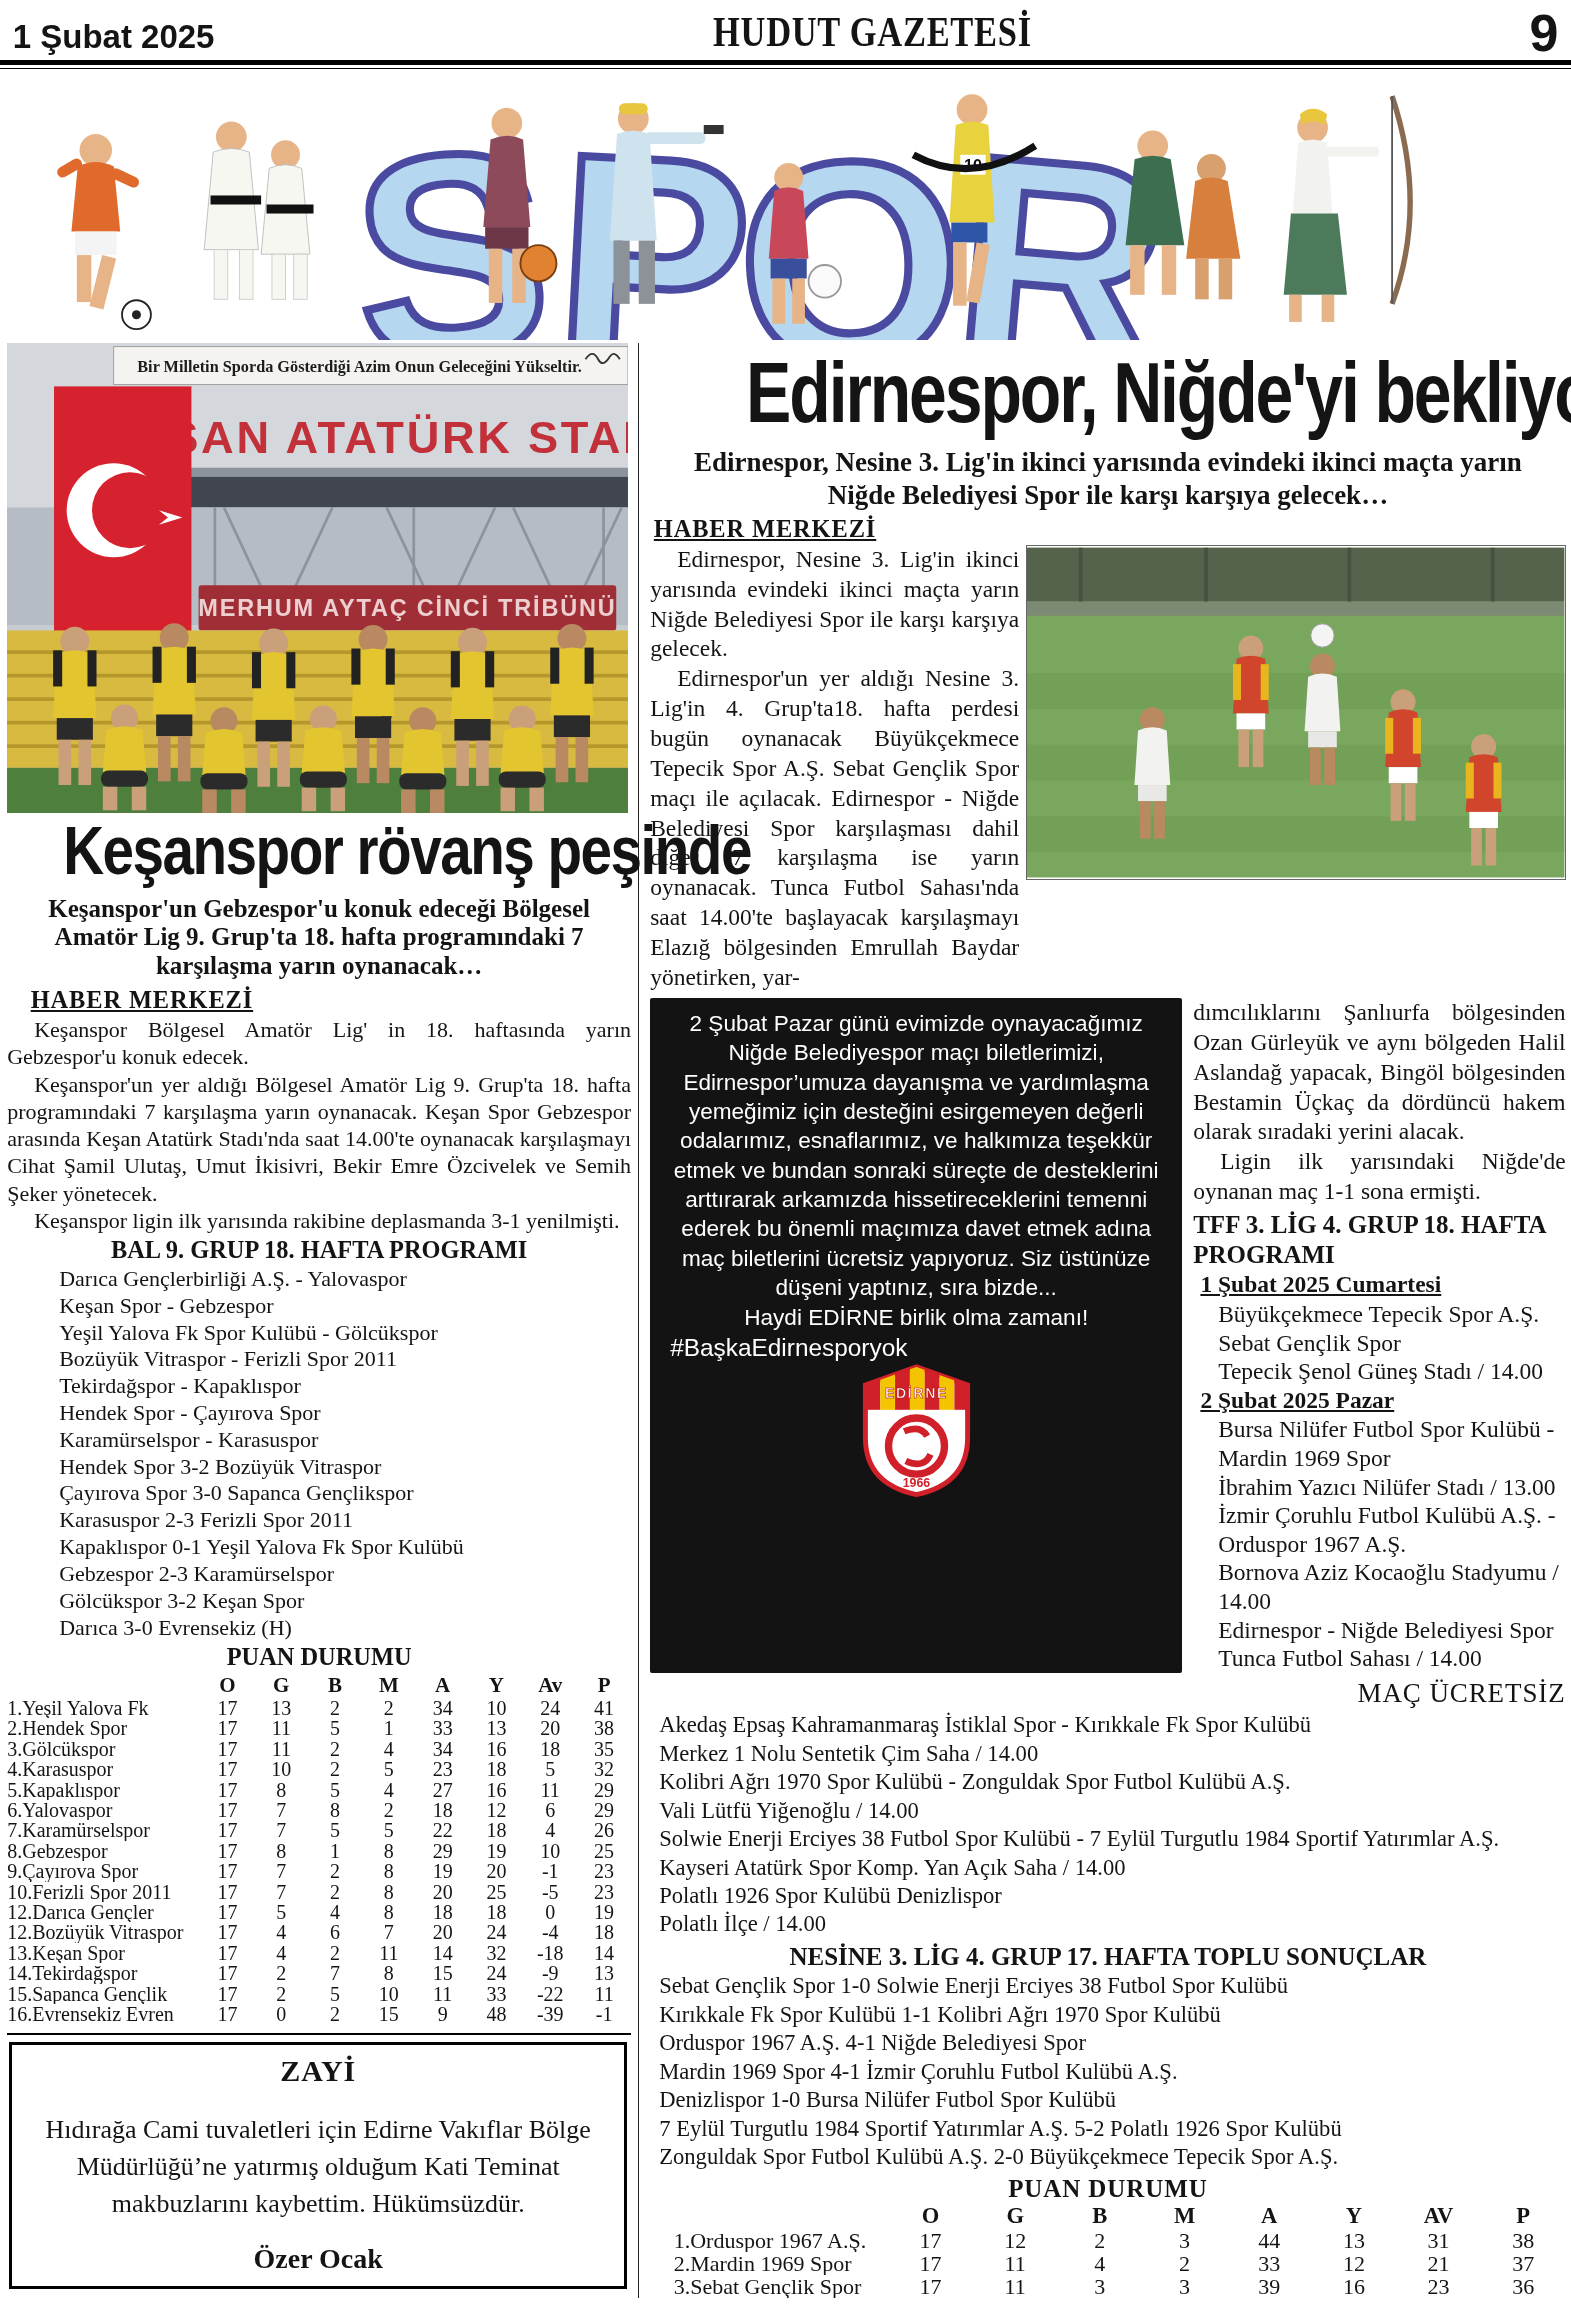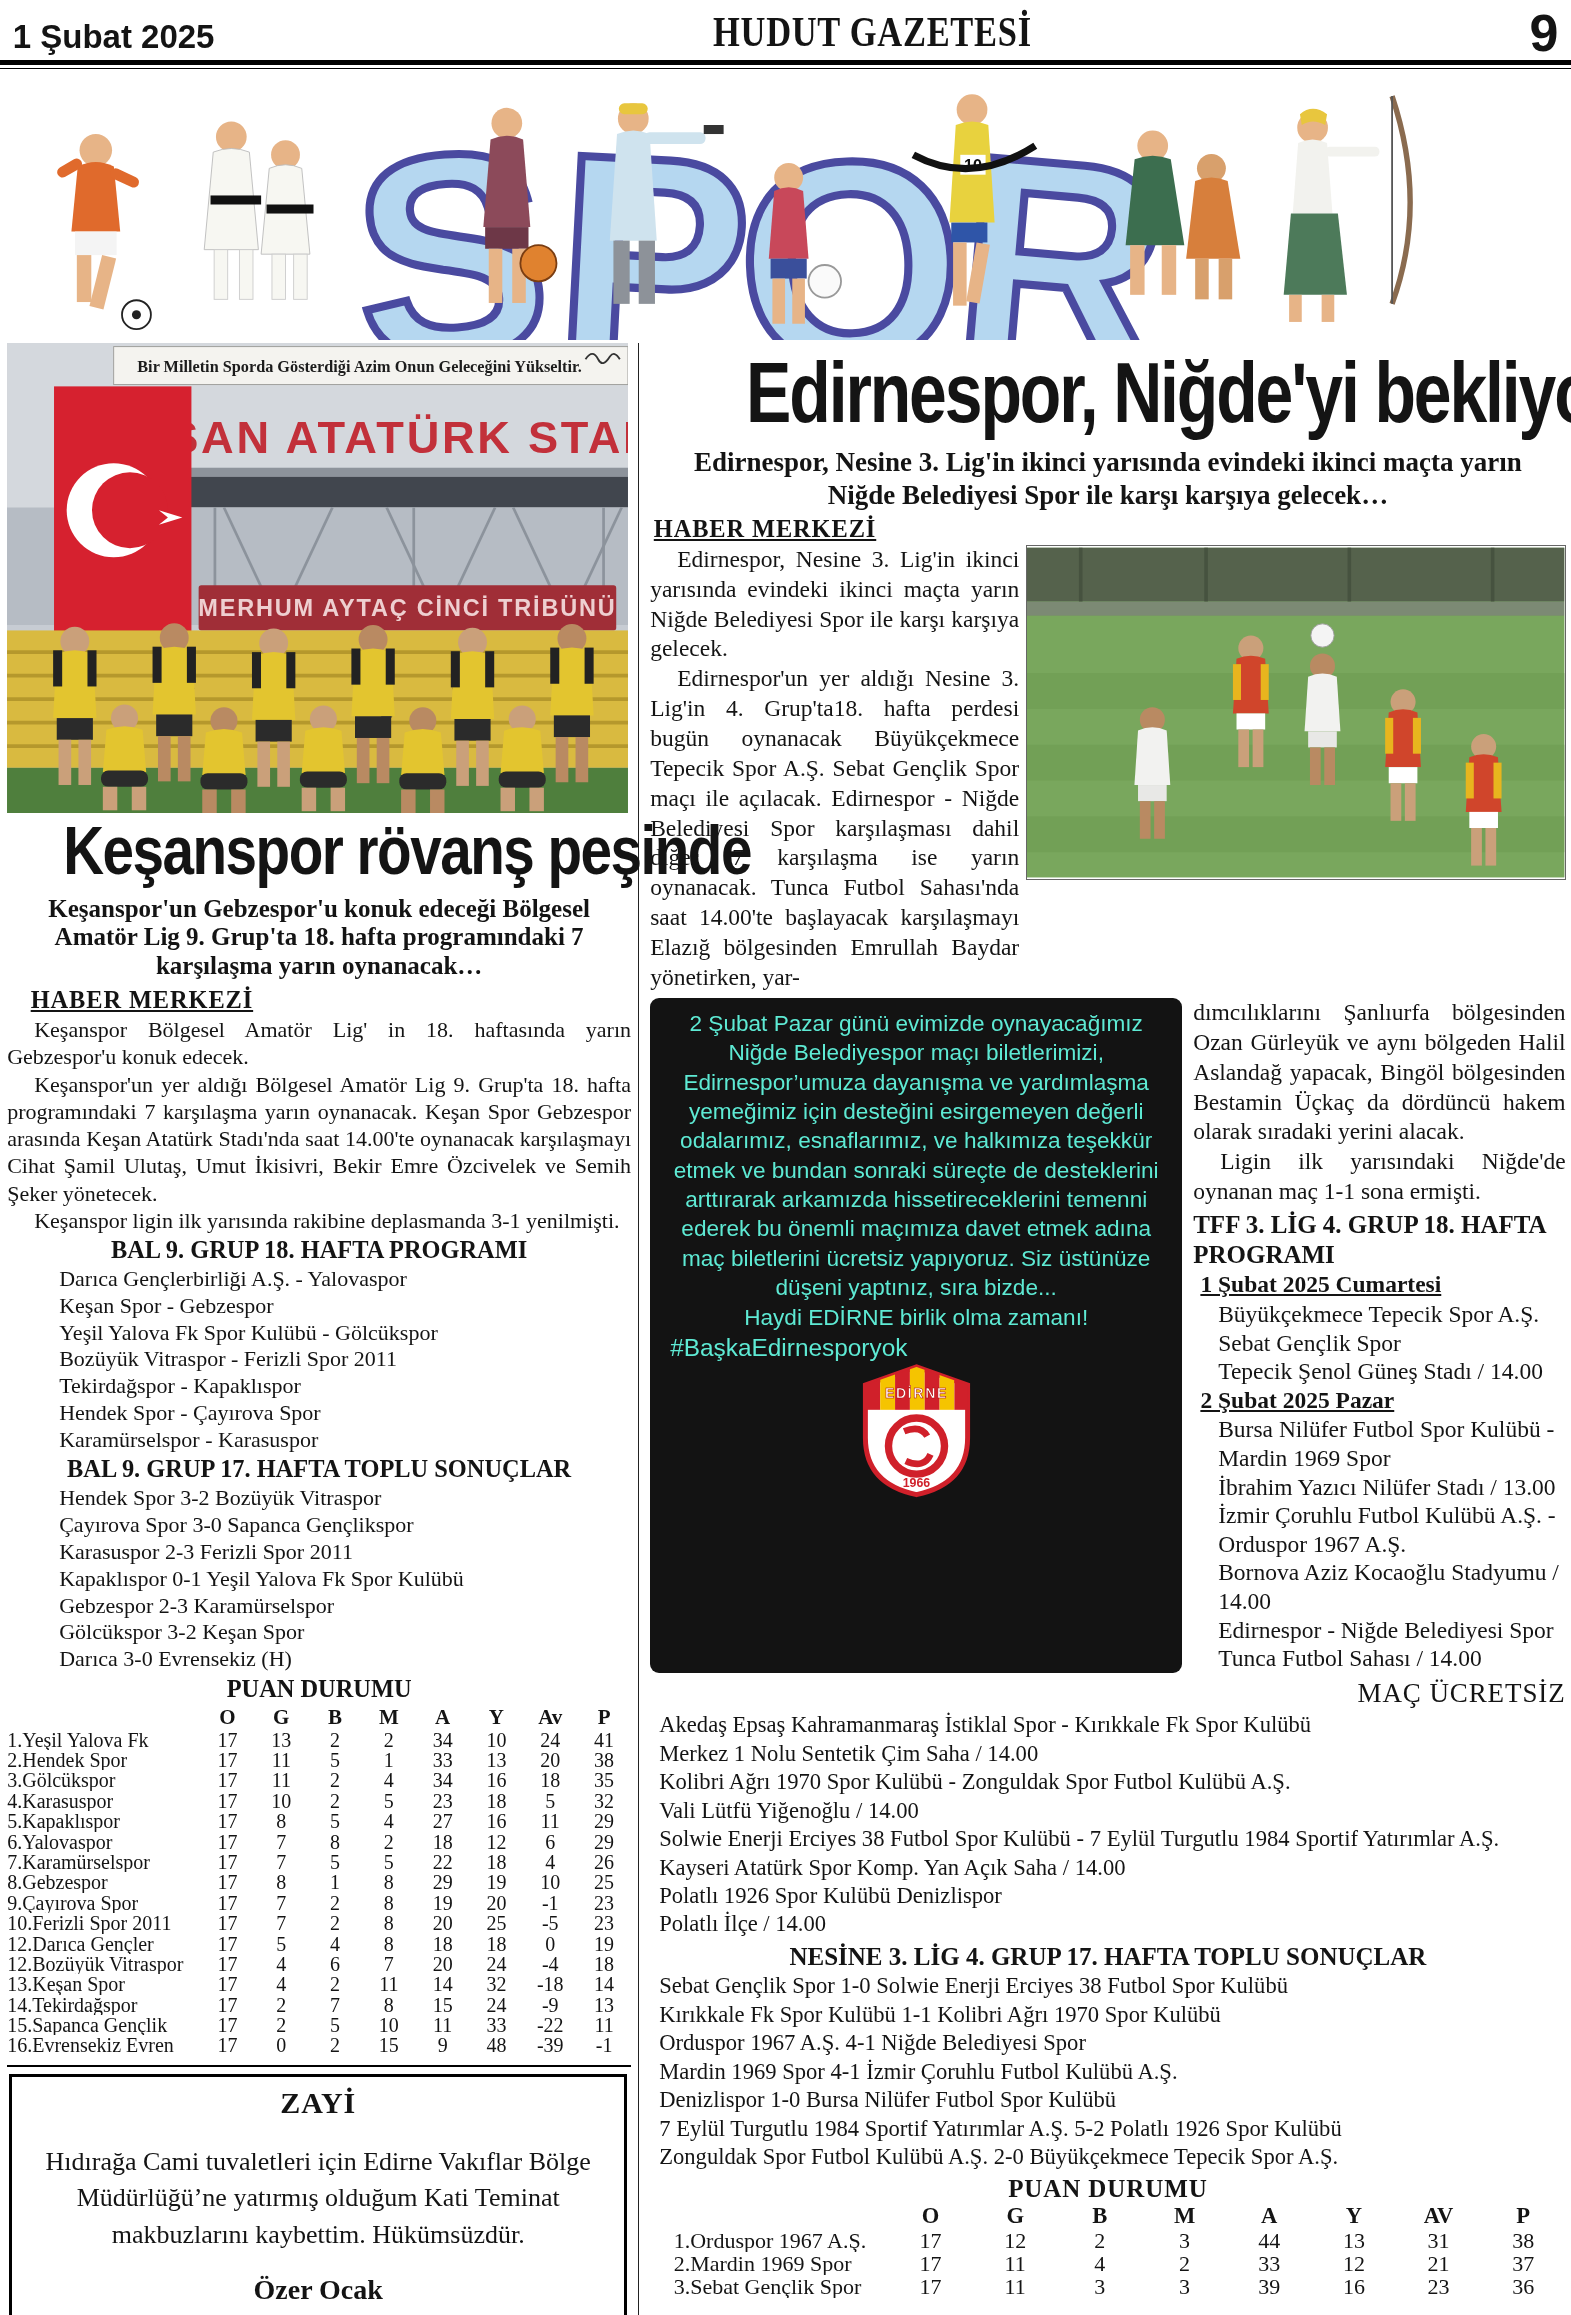--- a/index.html
+++ b/index.html
@@ -44,21 +44,21 @@
   .headline-r{font-family:"Liberation Sans",sans-serif;font-weight:bold;font-size:86px;
     transform:scaleX(.79);transform-origin:center;white-space:nowrap;text-align:center;
     line-height:1.0;letter-spacing:-2.7px;margin-top:5.4px;}
   .subhead-r{font-weight:bold;font-size:27px;text-align:center;line-height:1.22;margin:11px 27px 3.6px 27px;}
   .byline-r{font-weight:bold;font-size:24.4px;text-decoration:underline;margin:0 0 1.8px 3.6px;letter-spacing:0.9px;}
   .art-row{display:flex;}
   .art-col1{width:369px;flex:0 0 369px;}
   .art-col1 .para{font-size:23.5px;line-height:1.27;text-align:justify;text-indent:27px;}
   .match-photo{margin-left:7.2px;border:0.9px solid #666;}
   .mid-row{display:flex;margin-top:5.4px;}
-  .black-box{width:532px;flex:0 0 532px;background:#131313;border-radius:9px;color:#5eead4;
+  .black-box{width:532px;flex:0 0 532px;background:#131313;border-radius:2px;color:#ffffff;
      font-family:"Liberation Sans",sans-serif;text-align:center;padding:11px 9px 5.4px 9px;box-sizing:border-box;}
   .bb-text{font-size:22.6px;line-height:1.3;}
   .bb-cta{font-size:22.6px;line-height:1.3;}
   .bb-tag{font-size:24.4px;text-align:left;margin:1.8px 0 0 11px;}
   .mid-col2{flex:1;padding-left:11px;min-width:0;}
   .mid-col2 .para{font-size:23.5px;line-height:1.27;text-align:justify;}
   .mid-col2 .para+.para{text-indent:27px;}
   .tff-title{font-weight:bold;font-size:25px;text-align:left;line-height:1.2;margin-top:3.6px;}
   .day-head{font-weight:bold;font-size:23.5px;text-decoration:underline;margin-left:7.2px;line-height:1.25;}
   .tff-list .line{font-size:23.5px;line-height:1.22;padding-left:25px;text-indent:0;}
@@ -357,21 +357,20 @@
       <div class="match-list">
           <div class="line">Darıca Gençlerbirliği A.Ş. - Yalovaspor</div>
           <div class="line">Keşan Spor - Gebzespor</div>
           <div class="line">Yeşil Yalova Fk Spor Kulübü - Gölcükspor</div>
           <div class="line">Bozüyük Vitraspor - Ferizli Spor 2011</div>
           <div class="line">Tekirdağspor - Kapaklıspor</div>
           <div class="line">Hendek Spor - Çayırova Spor</div>
           <div class="line">Karamürselspor - Karasuspor</div>
         </div>
 
-      <div class="sec-title">BAL 9. GRUP 17. HAFTA TOPLU SONUÇLAR</div>
       <div class="match-list">
           <div class="line">Hendek Spor 3-2 Bozüyük Vitraspor</div>
           <div class="line">Çayırova Spor 3-0 Sapanca Gençlikspor</div>
           <div class="line">Karasuspor 2-3 Ferizli Spor 2011</div>
           <div class="line">Kapaklıspor 0-1 Yeşil Yalova Fk Spor Kulübü</div>
           <div class="line">Gebzespor 2-3 Karamürselspor</div>
           <div class="line">Gölcükspor 3-2 Keşan Spor</div>
           <div class="line">Darıca 3-0 Evrensekiz (H)</div>
         </div>
 

